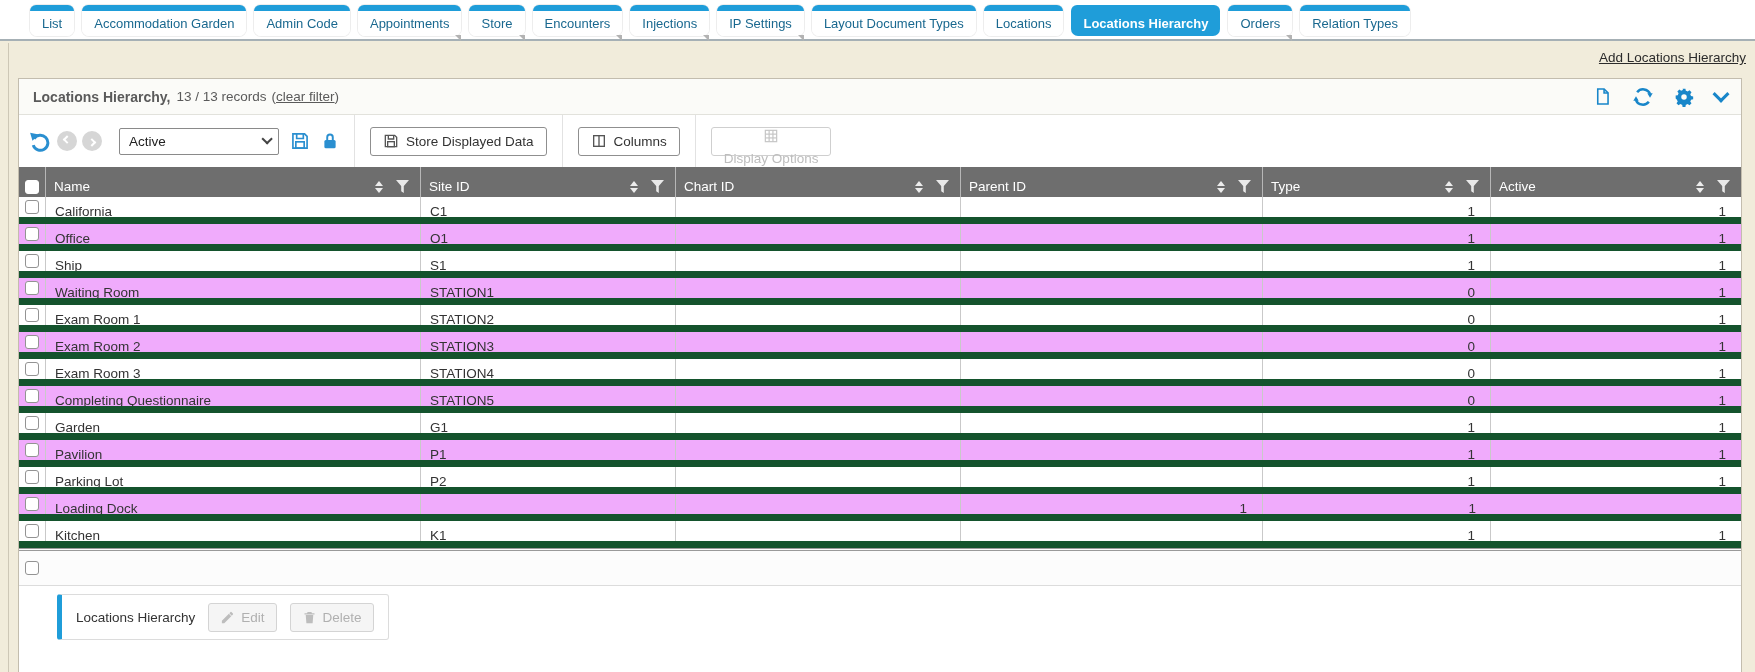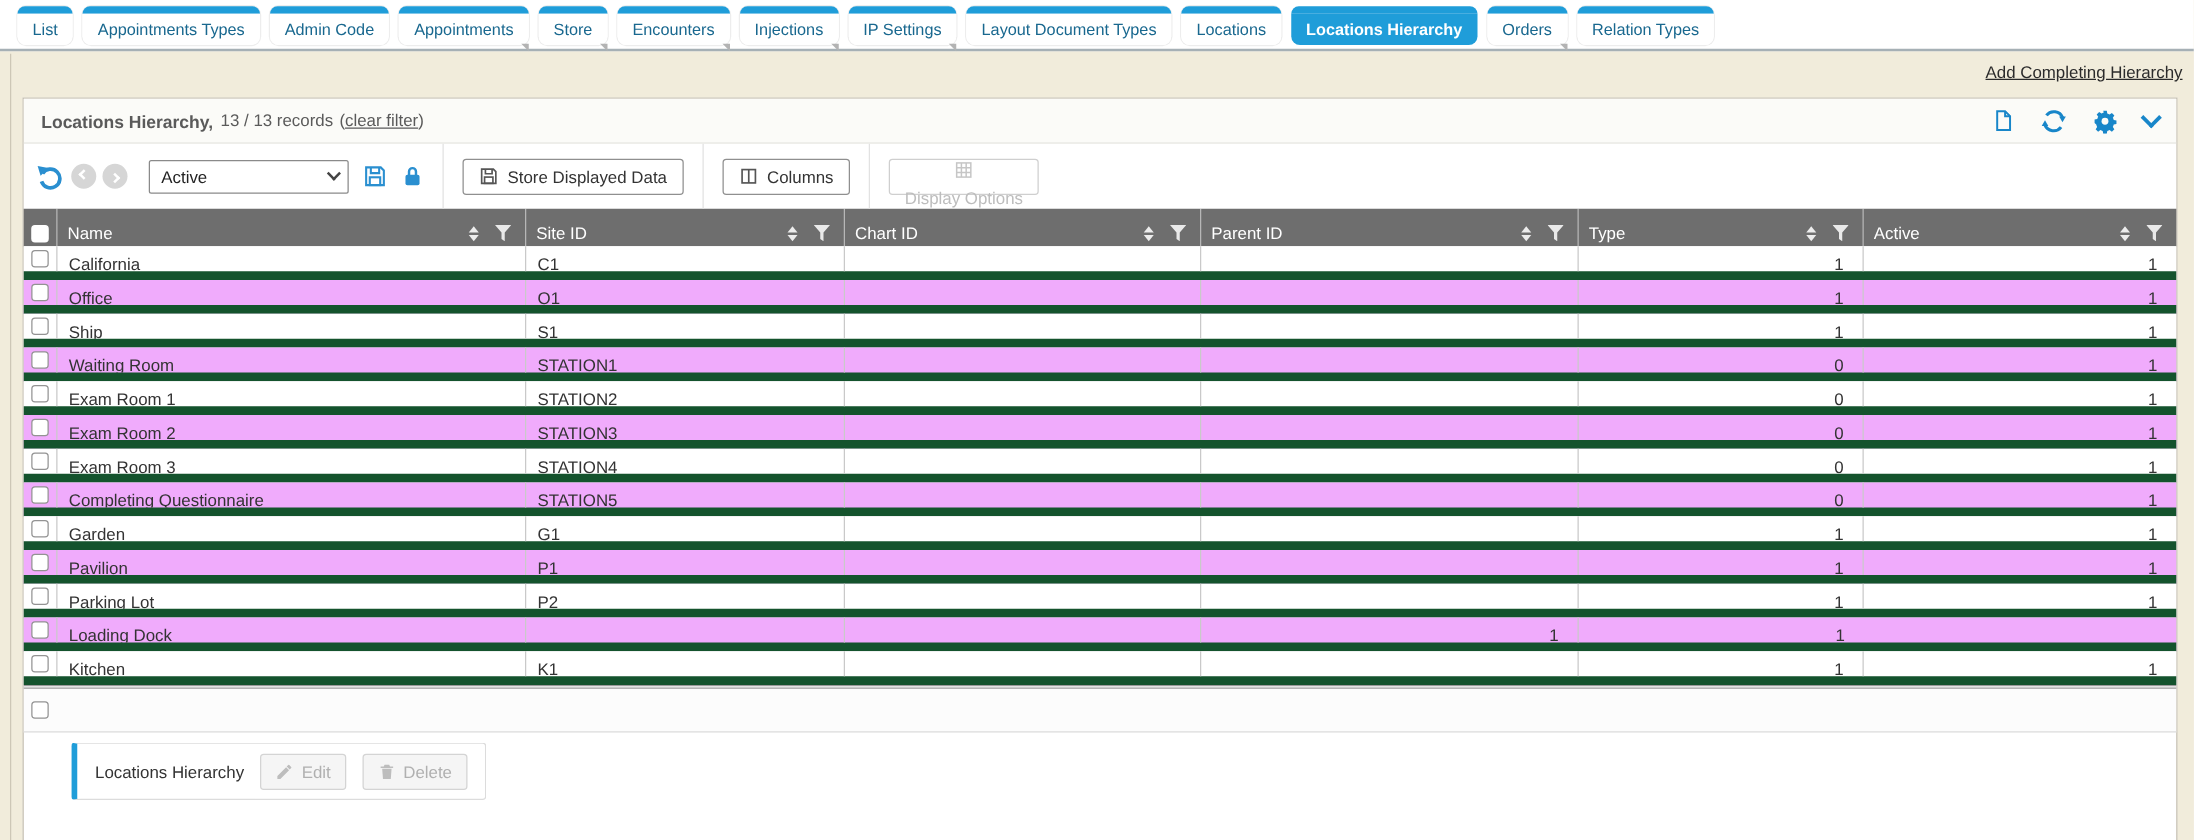--- a/index.html
+++ b/index.html
@@ -5,21 +5,21 @@
   * { box-sizing: border-box; margin: 0; padding: 0; }
   html, body {
     width: 1755px; height: 672px; overflow: hidden;
     font-family: "Liberation Sans", sans-serif;
     background: #f1ecdb;
   }
   
   .tabbar {
     position: absolute; top: 0; left: 0; width: 100%; height: 41px;
     background: #fff; border-bottom: 2px solid #a6b0b5;
-    padding: 5px 0 0 14px; display: flex; align-items: flex-start; gap: 8px;
+    padding: 5px 0 0 30px; display: flex; align-items: flex-start; gap: 8px;
     z-index: 5;
   }
   .tab { position: relative; border-radius: 7px; overflow: visible; cursor: pointer;
          box-shadow: 0 0 0 1px rgba(0,0,0,.07); background:#fff; }
   .tab-strip { height: 6px; background: #1f9dd9; border-radius: 7px 7px 0 0; }
   .tab-label { height: 25px; line-height: 25px; padding: 0 12px; font-size: 13px;
                color: #19688f; background: #fff; border-radius: 0 0 7px 7px; white-space: nowrap; }
   .tab.selected .tab-label { background: #1f9dd9; color: #fff; font-weight: bold; }
   .tab.selected { box-shadow: none; }
   .tab.has-submenu::after {
@@ -109,21 +109,21 @@
 </head>
 <body>
 
 <div class="tabbar">
     <div class="tab">
       <div class="tab-strip"></div>
       <div class="tab-label">List</div>
     </div>
     <div class="tab">
       <div class="tab-strip"></div>
-      <div class="tab-label">Appointments Types</div>
+      <div class="tab-label">Accommodation Garden</div>
     </div>
     <div class="tab">
       <div class="tab-strip"></div>
       <div class="tab-label">Admin Code</div>
     </div>
     <div class="tab has-submenu">
       <div class="tab-strip"></div>
       <div class="tab-label">Appointments</div>
     </div>
     <div class="tab has-submenu">
@@ -158,21 +158,21 @@
       <div class="tab-strip"></div>
       <div class="tab-label">Orders</div>
     </div>
     <div class="tab">
       <div class="tab-strip"></div>
       <div class="tab-label">Relation Types</div>
     </div>
   </div>
 <div class="left-edge-line"></div>
 
-<a class="add-link">Add Completing Hierarchy</a>
+<a class="add-link">Add Locations Hierarchy</a>
 
 <div class="panel">
 
   <div class="panel-header">
     <span class="panel-title">Locations Hierarchy,</span>
     <span class="records-text">13 / 13 records</span>
     <span>(</span>
       <span class="clear-filter">clear filter</span>
       <span>)</span>
 

